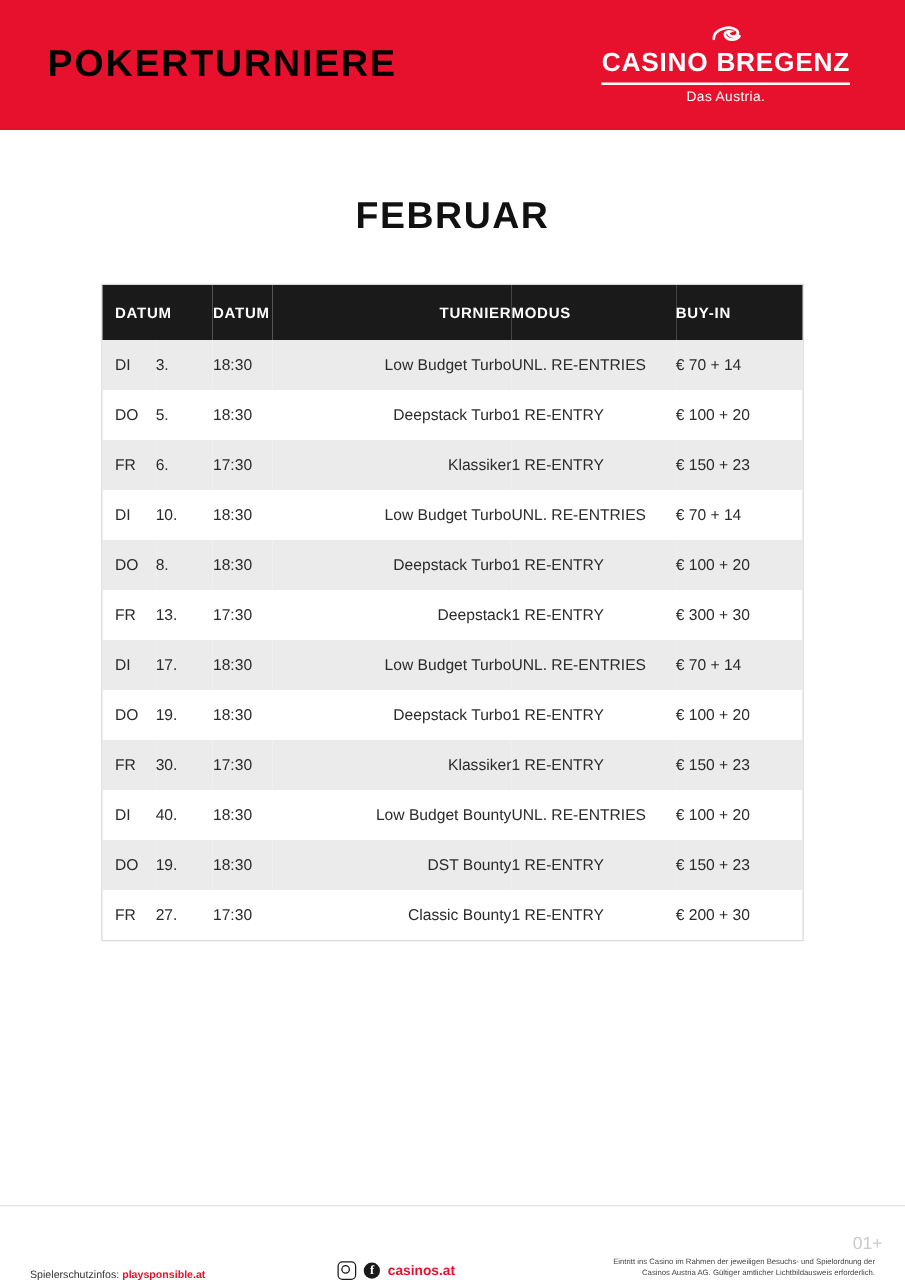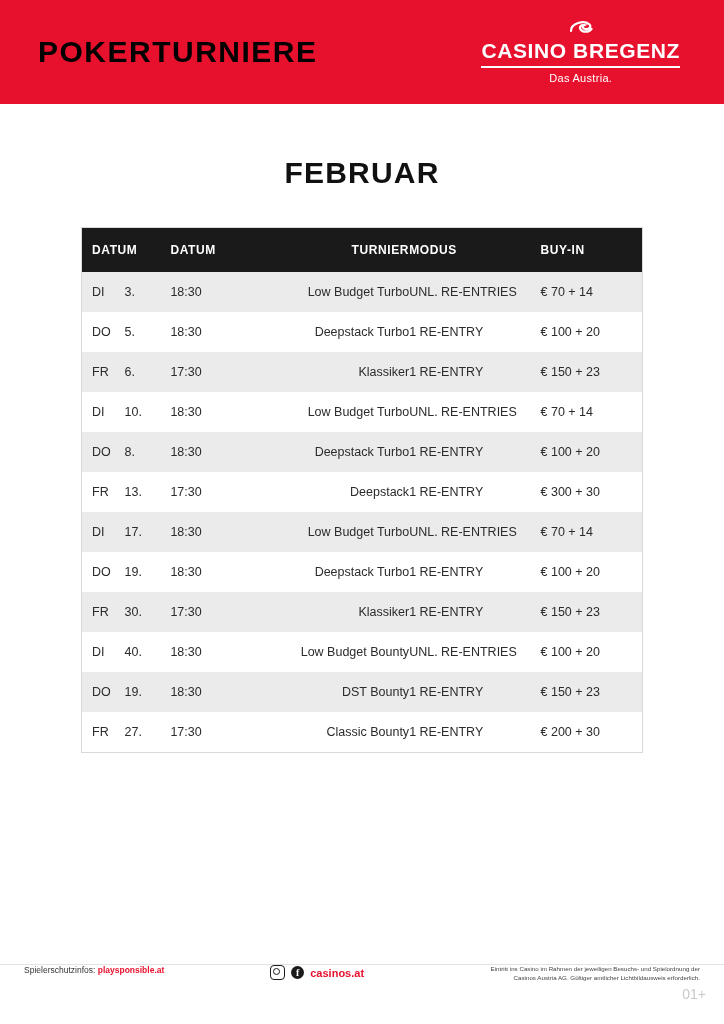--- a/index.html
+++ b/index.html
@@ -117,21 +117,21 @@
 
   
   .footer {
     position: absolute;
     left: 0;
     right: 0;
     bottom: 0;
     height: 60px;
     border-top: 1px solid #e2e2e2;
     display: flex;
-    align-items: flex-start;
+    align-items: flex-end;
     padding: 0 24px;
     box-sizing: border-box;
     font-size: 8px;
     color: #555555;
     margin-top: 36px;
   }
   .footer-left {
     flex: 0 0 auto;
     font-size: 8.5px;
     color: #333333;

